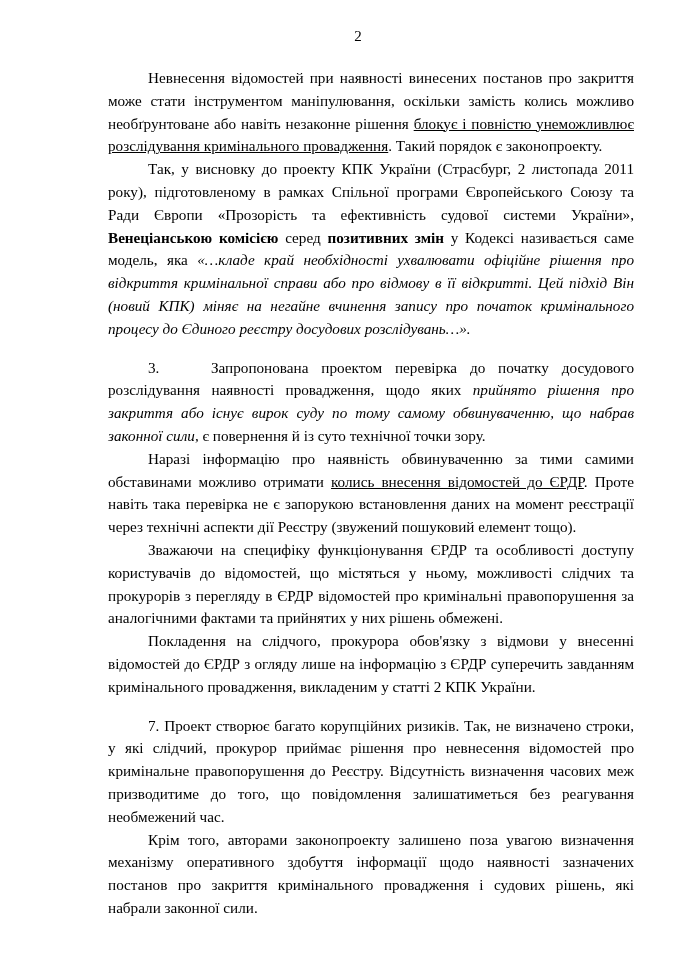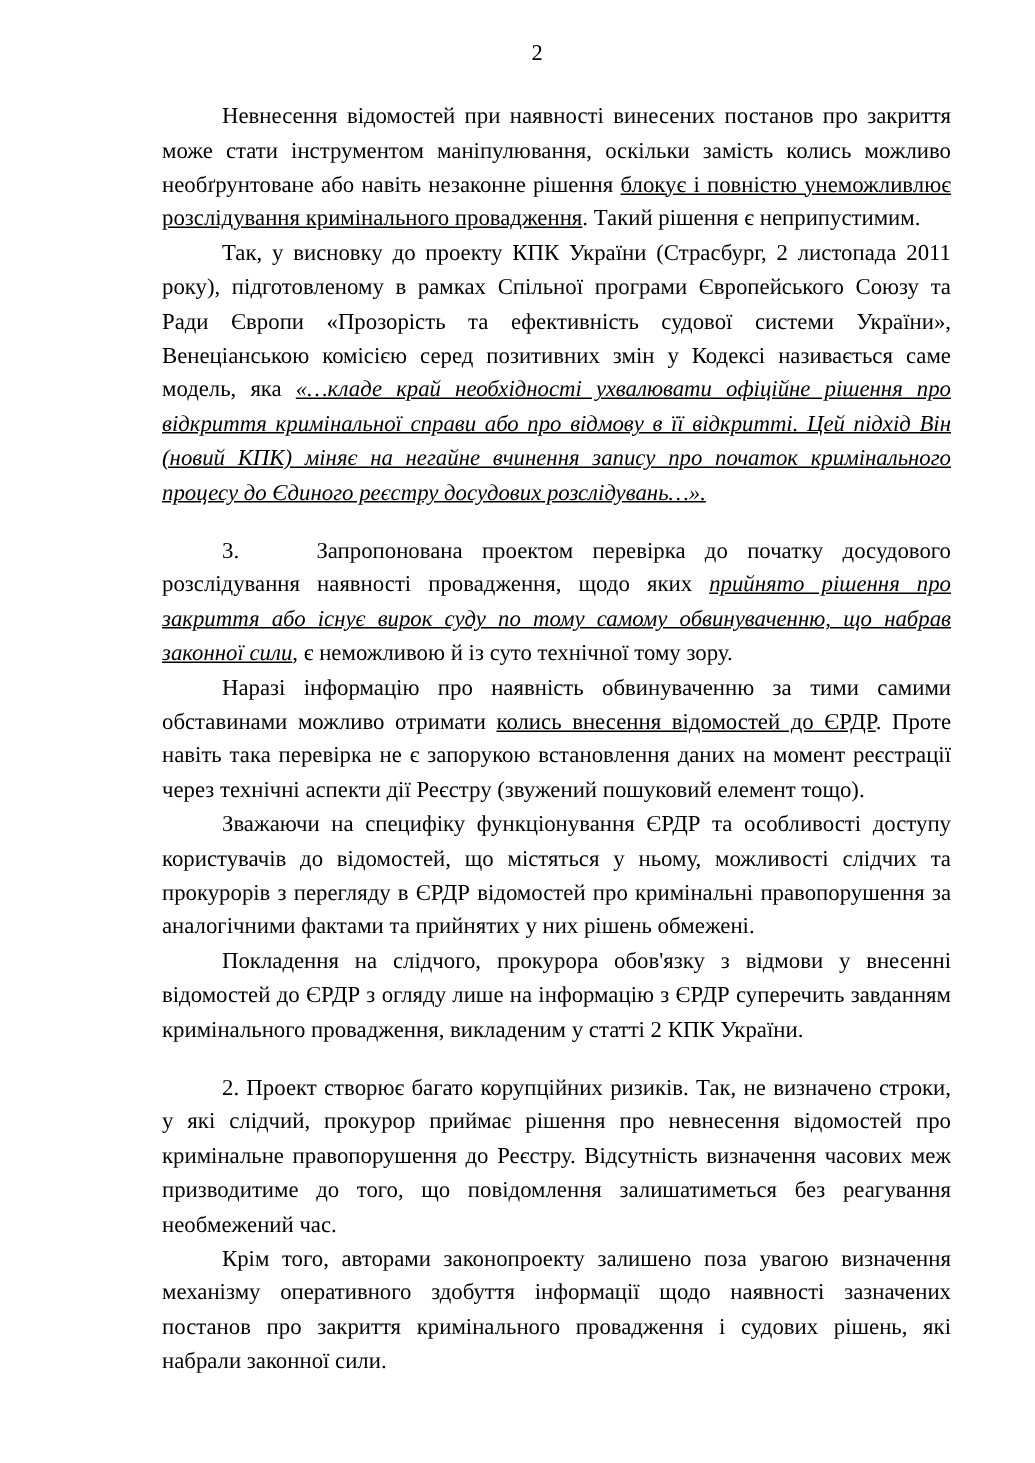--- a/index.html
+++ b/index.html
@@ -34,70 +34,69 @@
     text-align: justify;
     text-justify: inter-word;
   }
   p.para {
     margin: 0;
     text-indent: 40px;
     text-align: justify;
   }
   .italic {
     font-style: italic;
-    text-decoration: underline;
   }
   .bold {
-    font-weight: normal;
+    font-weight: bold;
   }
   .underline {
     text-decoration: underline;
   }
   .spacer-md { height: 16px; }
 </style>
 </head>
 <body>
 
 <div class="page">
 
   <div class="page-number">2</div>
 
   <div class="body-text">
 
     <p class="para">
-      <span>Невнесення відомостей при наявності винесених постанов про закриття може стати інструментом маніпулювання, оскільки замість колись можливо необґрунтоване або навіть незаконне рішення </span><span class="underline">блокує і повністю унеможливлює розслідування кримінального провадження</span><span>. Такий рішення є неприпустимим.</span>
+      <span>Невнесення відомостей при наявності винесених постанов про закриття може стати інструментом маніпулювання, оскільки замість колись можливо необґрунтоване або навіть незаконне рішення </span><span class="underline">блокує і повністю унеможливлює розслідування кримінального провадження</span><span>. Такий порядок є законопроекту.</span>
     </p>
 
 
     <p class="para">
       <span>Так, у висновку до проекту КПК України (Страсбург, 2 листопада 2011 року), підготовленому в рамках Спільної програми Європейського Союзу та Ради Європи «Прозорість та ефективність судової системи України», </span><span class="bold">Венеціанською комісією</span><span> серед </span><span class="bold">позитивних змін</span><span> у Кодексі називається саме модель, яка </span><span class="italic">«…кладе край необхідності ухвалювати офіційне рішення про відкриття кримінальної справи або про відмову в її відкритті. Цей підхід Він (новий КПК) міняє на негайне вчинення запису про початок кримінального процесу до Єдиного реєстру досудових розслідувань…».</span>
     </p>
 
     <div class="spacer-md"></div>
 
     <p class="para">
-      <span>3.&nbsp;&nbsp;&nbsp;&nbsp;Запропонована проектом перевірка до початку досудового розслідування наявності провадження, щодо яких </span><span class="italic">прийнято рішення про закриття або існує вирок суду по тому самому обвинуваченню, що набрав законної сили</span><span>, є неможливою й із суто технічної тому зору.</span>
+      <span>3.&nbsp;&nbsp;&nbsp;&nbsp;Запропонована проектом перевірка до початку досудового розслідування наявності провадження, щодо яких </span><span class="italic">прийнято рішення про закриття або існує вирок суду по тому самому обвинуваченню, що набрав законної сили</span><span>, є повернення й із суто технічної точки зору.</span>
     </p>
 
     <p class="para">
       <span>Наразі інформацію про наявність обвинуваченню за тими самими обставинами можливо отримати </span><span class="underline">колись внесення відомостей до ЄРДР</span><span>. Проте навіть така перевірка не є запорукою встановлення даних на момент реєстрації через технічні аспекти дії Реєстру (звужений пошуковий елемент тощо).</span>
     </p>
 
     <p class="para">
       <span>Зважаючи на специфіку функціонування ЄРДР та особливості доступу користувачів до відомостей, що містяться у ньому, можливості слідчих та прокурорів з перегляду в ЄРДР відомостей про кримінальні правопорушення за аналогічними фактами та прийнятих у них рішень обмежені.</span>
     </p>
 
     <p class="para">
       <span>Покладення на слідчого, прокурора обов'язку з відмови у внесенні відомостей до ЄРДР з огляду лише  на інформацію з ЄРДР суперечить завданням кримінального провадження, викладеним у статті 2  КПК України.</span>
     </p>
 
     <div class="spacer-md"></div>
 
     <p class="para">
-      <span>2. Проект створює багато корупційних ризиків. Так, не визначено строки, у які слідчий, прокурор приймає рішення про  невнесення відомостей  про кримінальне правопорушення до Реєстру. Відсутність визначення часових меж призводитиме  до того, що повідомлення залишатиметься  без реагування необмежений час.</span>
+      <span>7. Проект створює багато корупційних ризиків. Так, не визначено строки, у які слідчий, прокурор приймає рішення про  невнесення відомостей  про кримінальне правопорушення до Реєстру. Відсутність визначення часових меж призводитиме  до того, що повідомлення залишатиметься  без реагування необмежений час.</span>
     </p>
 
     <p class="para">
       <span>Крім того, авторами законопроекту залишено поза увагою визначення механізму оперативного здобуття інформації щодо наявності зазначених постанов про закриття кримінального провадження і судових рішень, які набрали законної сили.</span>
     </p>
 
   </div>
 </div>
 
 </body></html>

